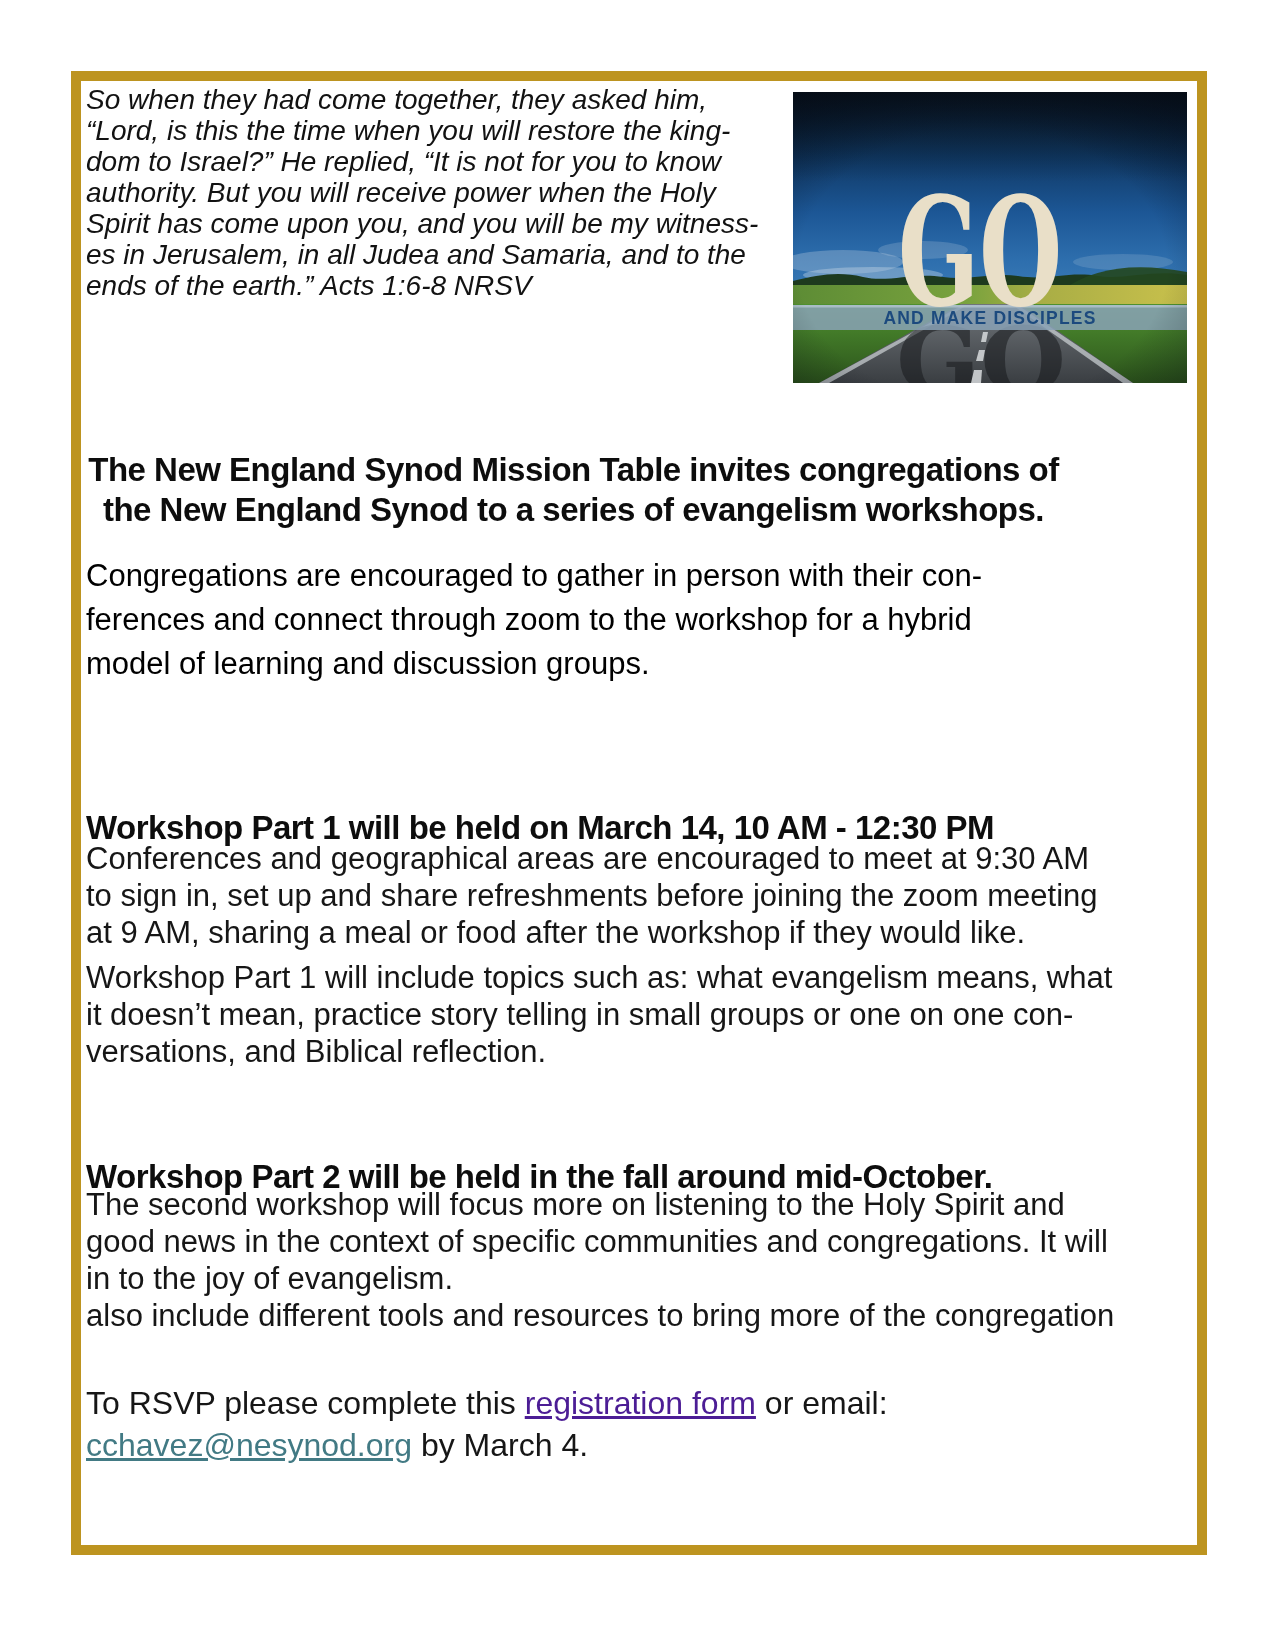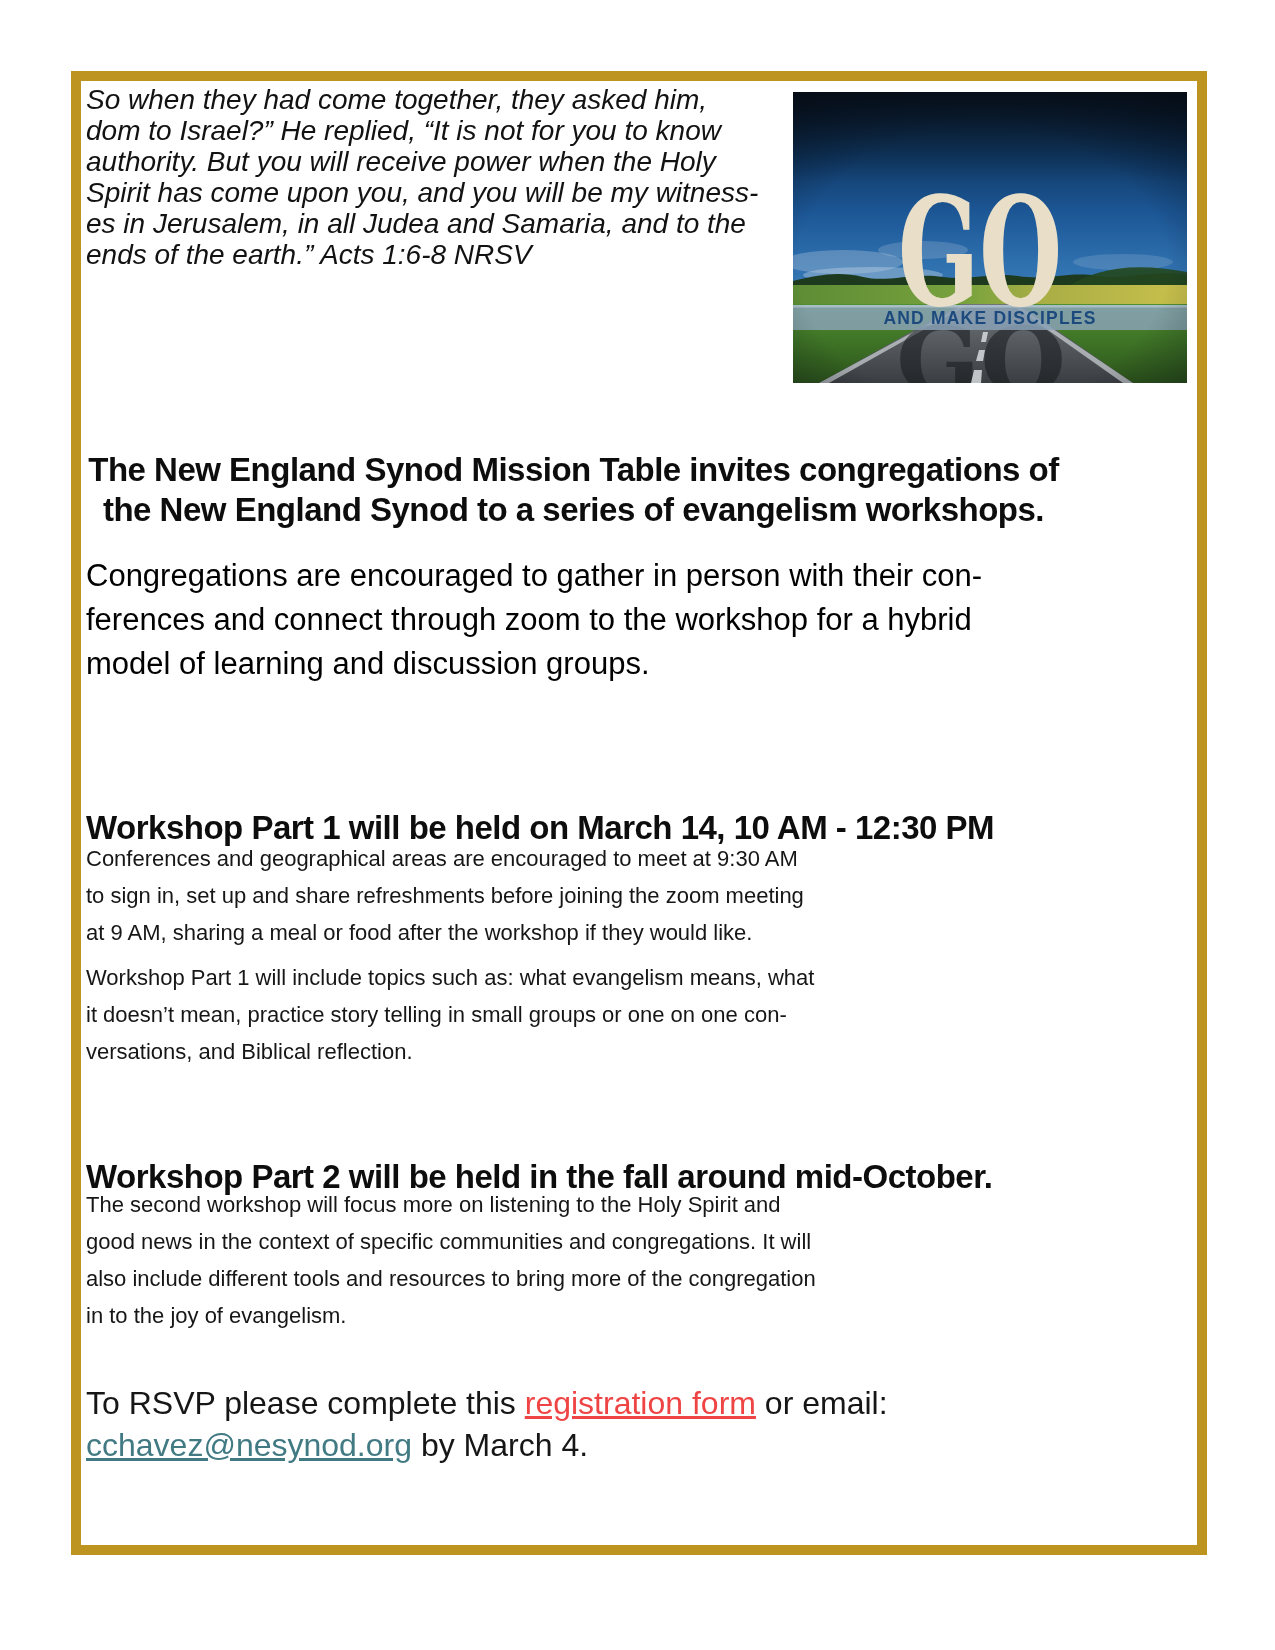--- a/index.html
+++ b/index.html
@@ -31,40 +31,41 @@
     font-size:31px;line-height:44px;color:#000000;
   }
   .ws-heading{
     position:absolute;left:86px;width:1110px;
     font-weight:bold;font-size:33px;line-height:40px;letter-spacing:-0.5px;color:#0d0d0d;margin-top:28px;
   }
   .ws1-heading{top:780px;}
   .ws2-heading{top:1129px;}
   .body-para{
     position:absolute;left:86px;width:1115px;
-    font-size:22px;line-height:37px;color:#161616;
+    font-size:31px;line-height:37px;color:#161616;
   }
   .ws1-para1{top:840px;}
   .ws1-para2{top:959px;}
   .ws2-para{top:1186px;}
   .rsvp{
     position:absolute;left:86px;top:1382px;width:1110px;
     font-size:32px;line-height:42px;color:#161616;white-space:pre;
   }
-  .link-registration{color:#ef4444;text-decoration:underline;cursor:pointer;}
+  .link-registration{color:#4c1d95;text-decoration:underline;cursor:pointer;}
   .link-email{color:#427a84;text-decoration:underline;cursor:pointer;}
 </style>
 </head>
 <body>
 
 <div class="page">
   <div class="border-frame"></div>
 
   <div class="scripture">
     <div class="ln">So when they had come together, they asked him,</div>
+    <div class="ln">“Lord, is this the time when you will restore the king-</div>
     <div class="ln">dom to Israel?” He replied, “It is not for you to know</div>
     <div class="ln">authority. But you will receive power when the Holy</div>
     <div class="ln">Spirit has come upon you, and you will be my witness-</div>
     <div class="ln">es in Jerusalem, in all Judea and Samaria, and to the</div>
     <div class="ln">ends of the earth.” Acts 1:6-8 NRSV</div>
   </div>
 
   <div class="photo">
     <svg width="394" height="291" viewBox="0 0 394 291">
       <defs>
@@ -160,18 +161,18 @@
     <div class="ln">Workshop Part 1 will include topics such as: what evangelism means, what</div>
     <div class="ln">it doesn’t mean, practice story telling in small groups or one on one con-</div>
     <div class="ln">versations, and Biblical reflection.</div>
   </div>
 
   <div class="ws-heading ws2-heading">Workshop Part 2 will be held in the fall around mid-October.</div>
 
   <div class="body-para ws2-para">
     <div class="ln">The second workshop will focus more on listening to the Holy Spirit and</div>
     <div class="ln">good news in the context of specific communities and congregations. It will</div>
+    <div class="ln">in to the joy of evangelism.</div>
     <div class="ln">also include different tools and resources to bring more of the congregation</div>
-    <div class="ln">in to the joy of evangelism.</div>
   </div>
 
   <div class="rsvp"><span>To RSVP please complete this </span><a class="link-registration" href="#">registration form</a><span> or email:</span><br><a class="link-email" href="#">cchavez@nesynod.org</a><span> by March 4.</span></div>
 </div>
 
 </body></html>

